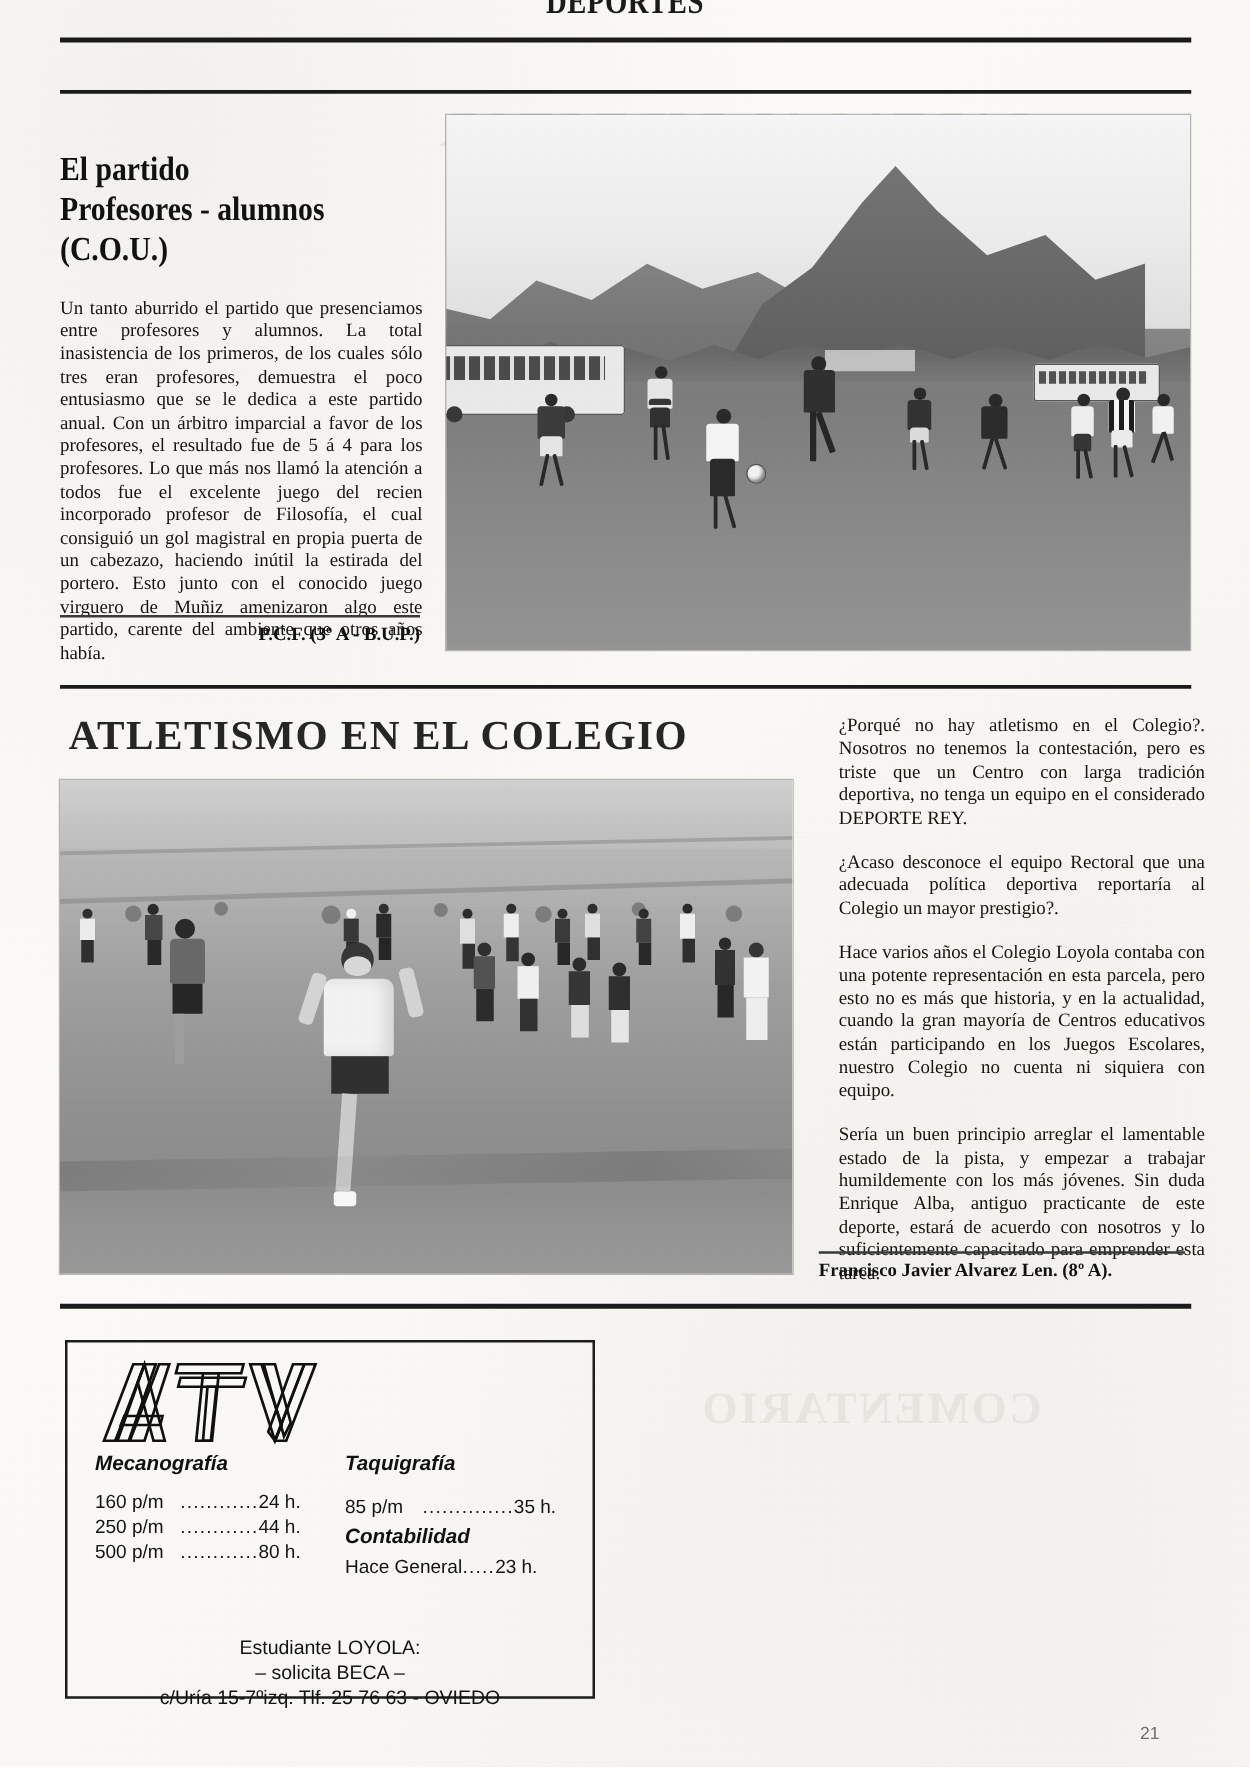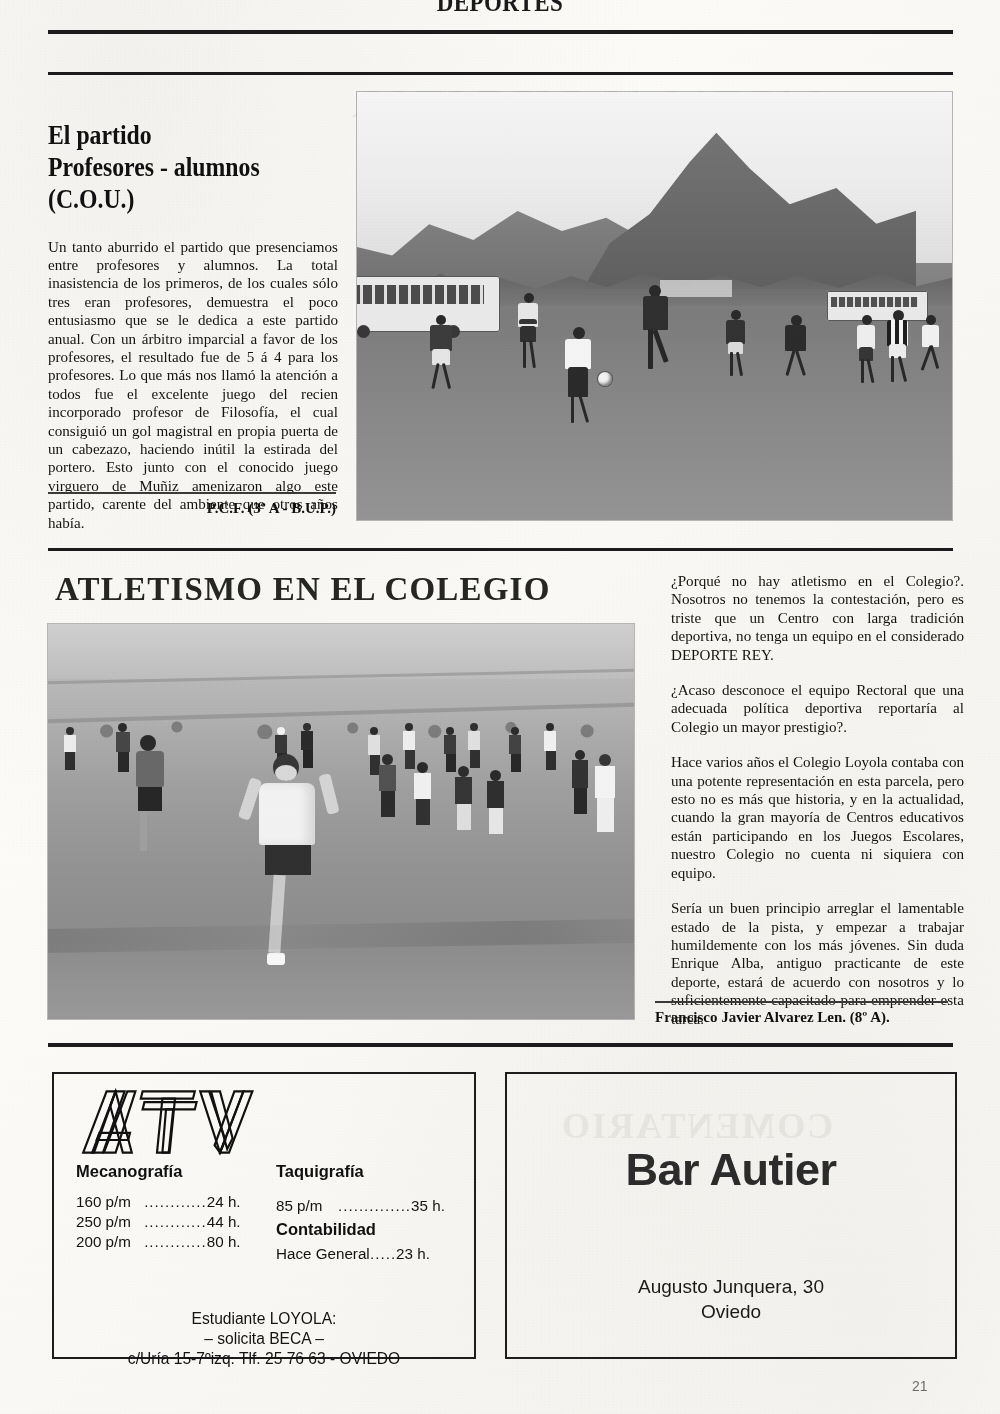--- a/index.html
+++ b/index.html
@@ -114,21 +114,21 @@
   }
   .atv-logo{position:absolute;}
   .price-row{
     font-family:"Liberation Sans", sans-serif;font-size:15.2px;color:#141414;
     display:flex;align-items:baseline;white-space:nowrap;
   }
   .price-label{display:inline-block;}
   .dots{flex:0 0 auto;letter-spacing:1px;}
   .price-val{display:inline-block;text-align:left;}
   .subhead{
-    font-family:"Liberation Sans", sans-serif;font-weight:bold;font-size:16.5px;color:#111;
+    font-family:"Liberation Sans", sans-serif;font-weight:bold;font-size:16.5px;color:#111;font-style:italic;
   }
   .ad-foot{
     font-family:"Liberation Sans", sans-serif;font-size:15.6px;color:#141414;text-align:center;line-height:20px;margin-top:27px;
   }
   .bar-name{
     font-family:"Liberation Sans", sans-serif;font-weight:bold;font-size:45px;color:#2c2c2c;
     text-align:center;letter-spacing:-.5px;
   }
   .bar-addr{
     font-family:"Liberation Sans", sans-serif;font-size:19px;color:#1b1b1b;text-align:center;line-height:25px;
@@ -421,21 +421,21 @@
           <span class="price-label" style="width:72px;">160 p/m</span>
           <span class="dots">............</span>
           <span class="price-val" style="width:52px;">24 h.</span>
         </div>
         <div class="price-row" style="margin-top:3px;">
           <span class="price-label" style="width:72px;">250 p/m</span>
           <span class="dots">............</span>
           <span class="price-val" style="width:52px;">44 h.</span>
         </div>
         <div class="price-row" style="margin-top:3px;">
-          <span class="price-label" style="width:72px;">200 p/m</span>
+          <span class="price-label" style="width:72px;">500 p/m</span>
           <span class="dots">............</span>
           <span class="price-val" style="width:52px;">80 h.</span>
         </div>
       </div>
     </div>
 
     <div style="position:absolute;left:222px;top:88px;width:190px;">
       <div class="subhead">Taquigrafía</div>
       <div class="price-row" style="margin-top:16px;">
         <span class="price-label" style="width:62px;">85 p/m</span>
@@ -450,24 +450,17 @@
       </div>
     </div>
 
     <div class="ad-foot" style="position:absolute;left:10px;top:208px;width:400px;">
       <div>Estudiante LOYOLA:</div>
       <div>– solicita BECA –</div>
       <div>c/Uría 15-7ºizq. Tlf. 25 76 63 - OVIEDO</div>
     </div>
   </div>
 
-  <div class="adbox" style="left:505px;top:1072px;width:448px;height:283px;">
-    <div class="bar-name" style="position:absolute;left:0;top:70px;width:448px;">Bar Autier</div>
-    <div class="bar-addr" style="position:absolute;left:0;top:200px;width:448px;">
-      <div>Augusto Junquera, 30</div>
-      <div>Oviedo</div>
-    </div>
-  </div>
 
   <div class="folio" style="left:912px;top:1378px;">21</div>
 
   <div class="noise"></div>
 </div>
 
 </body></html>

